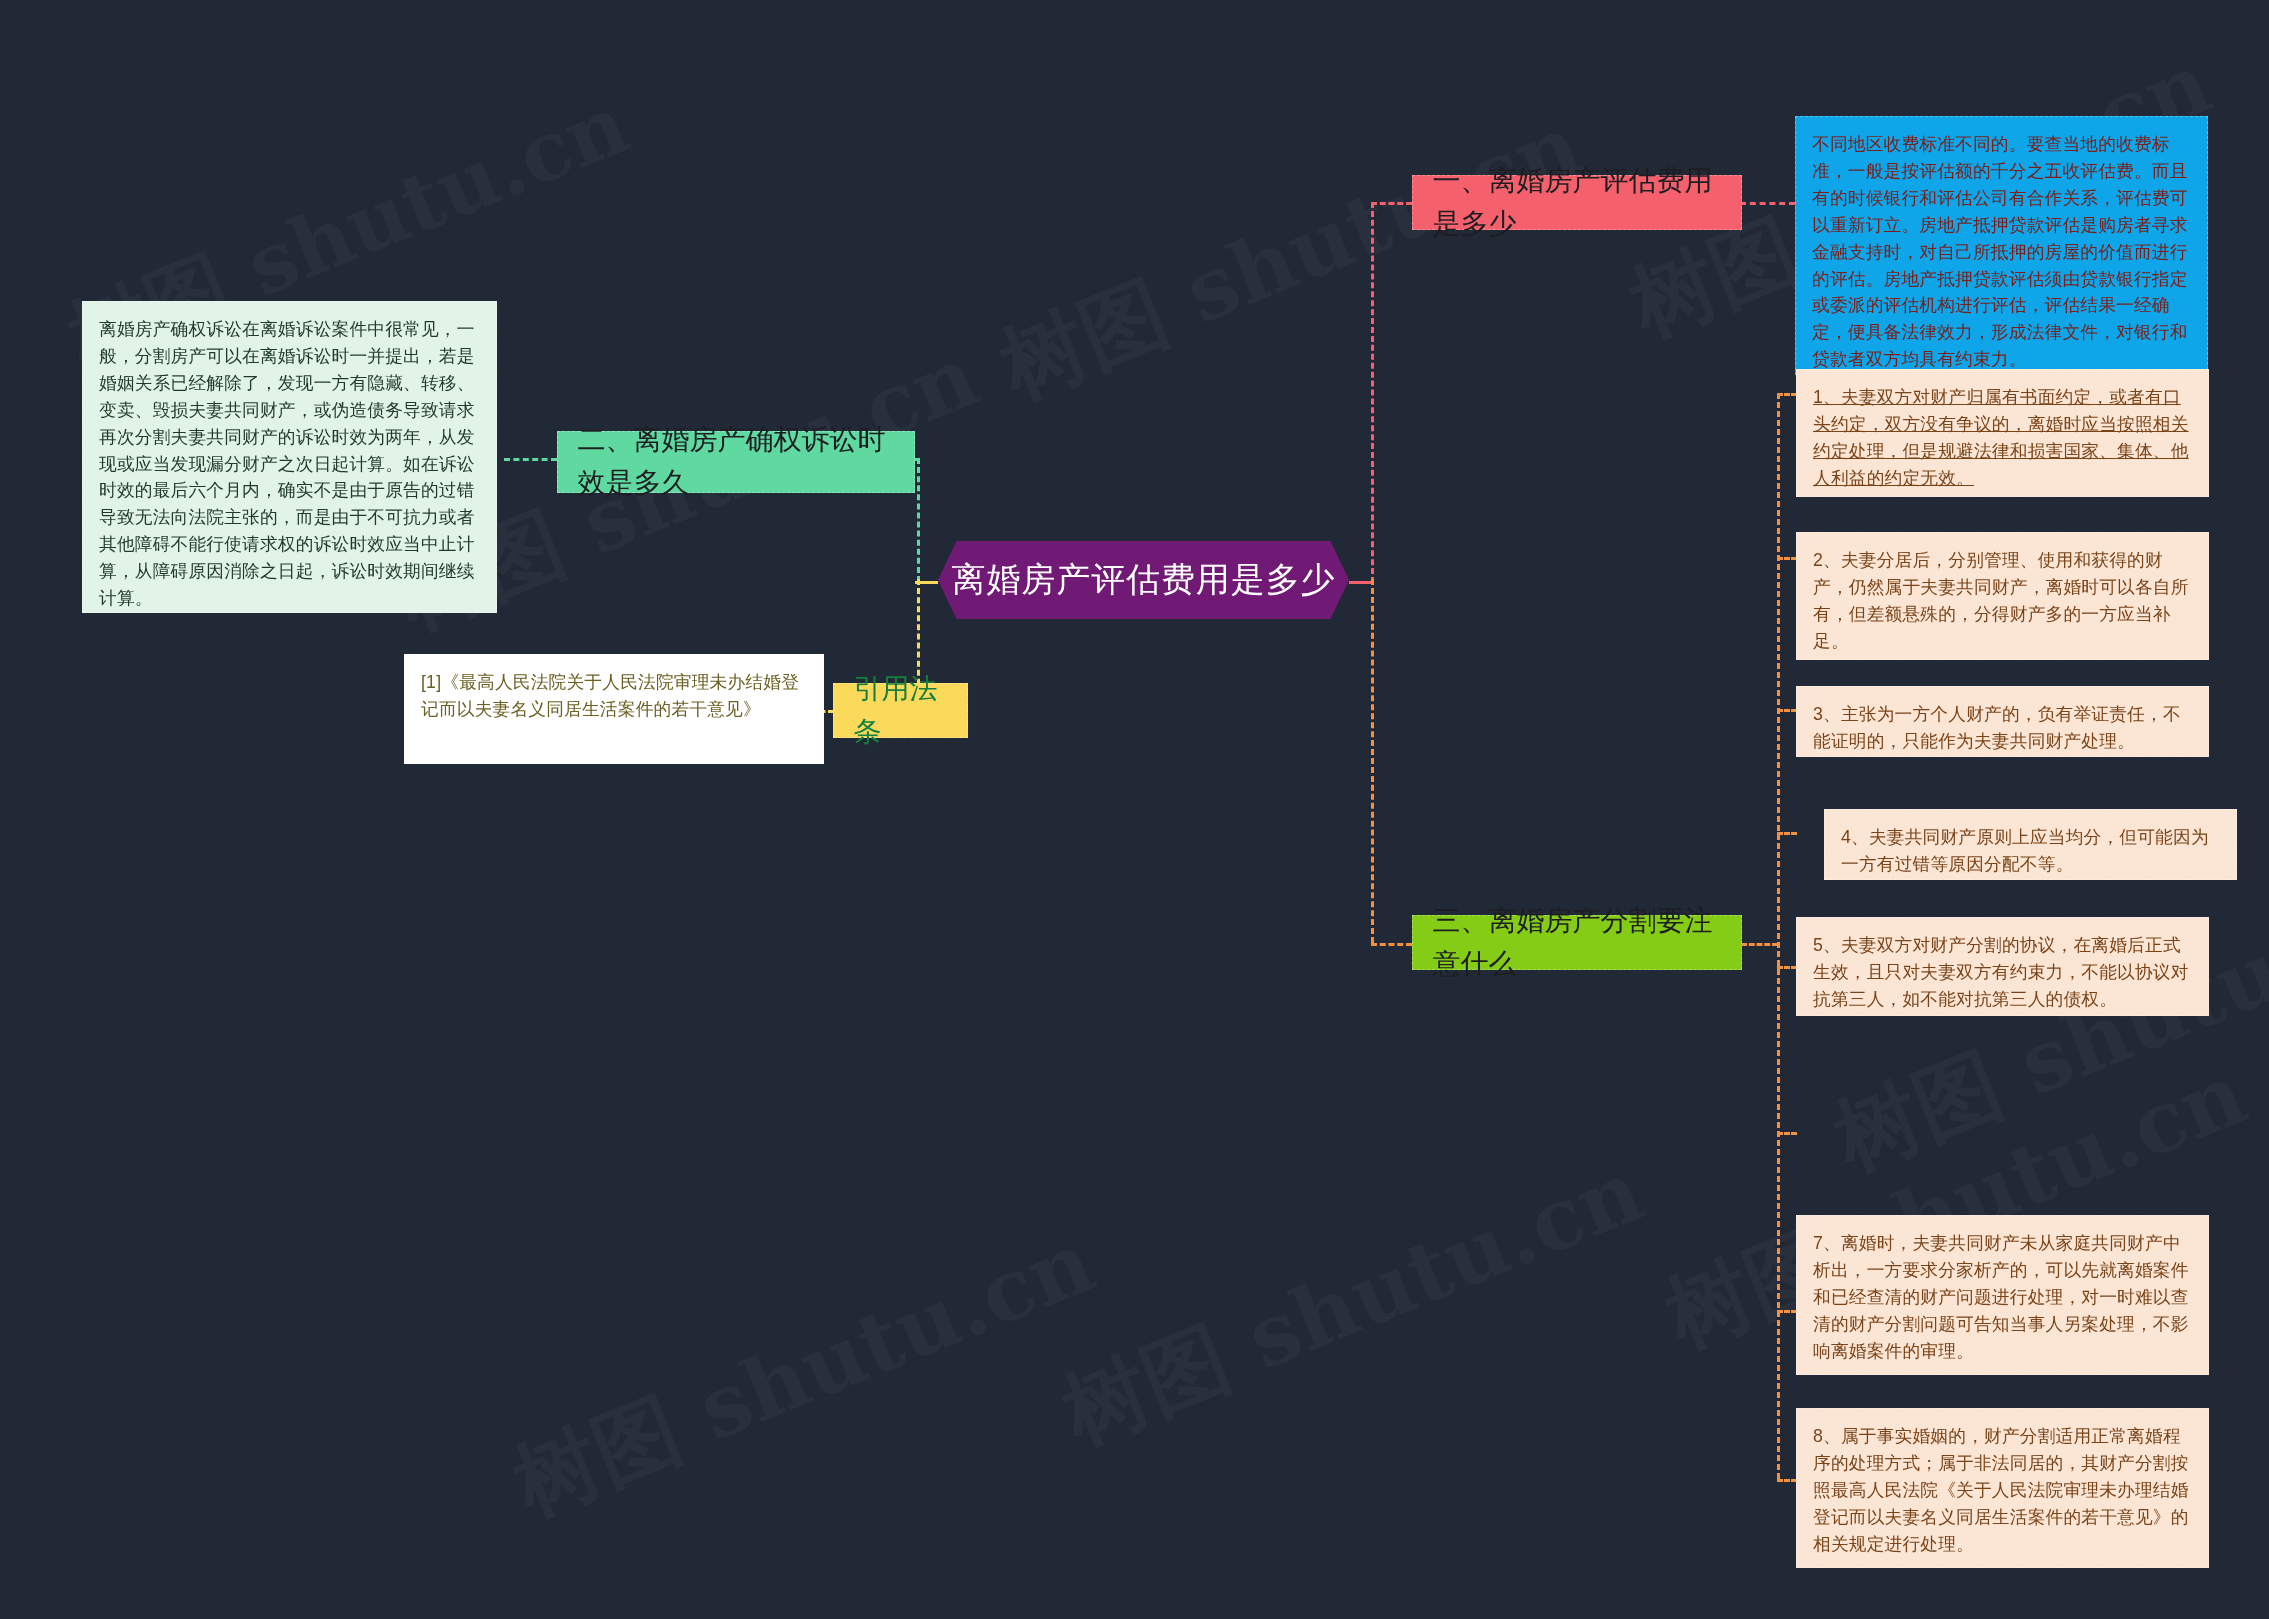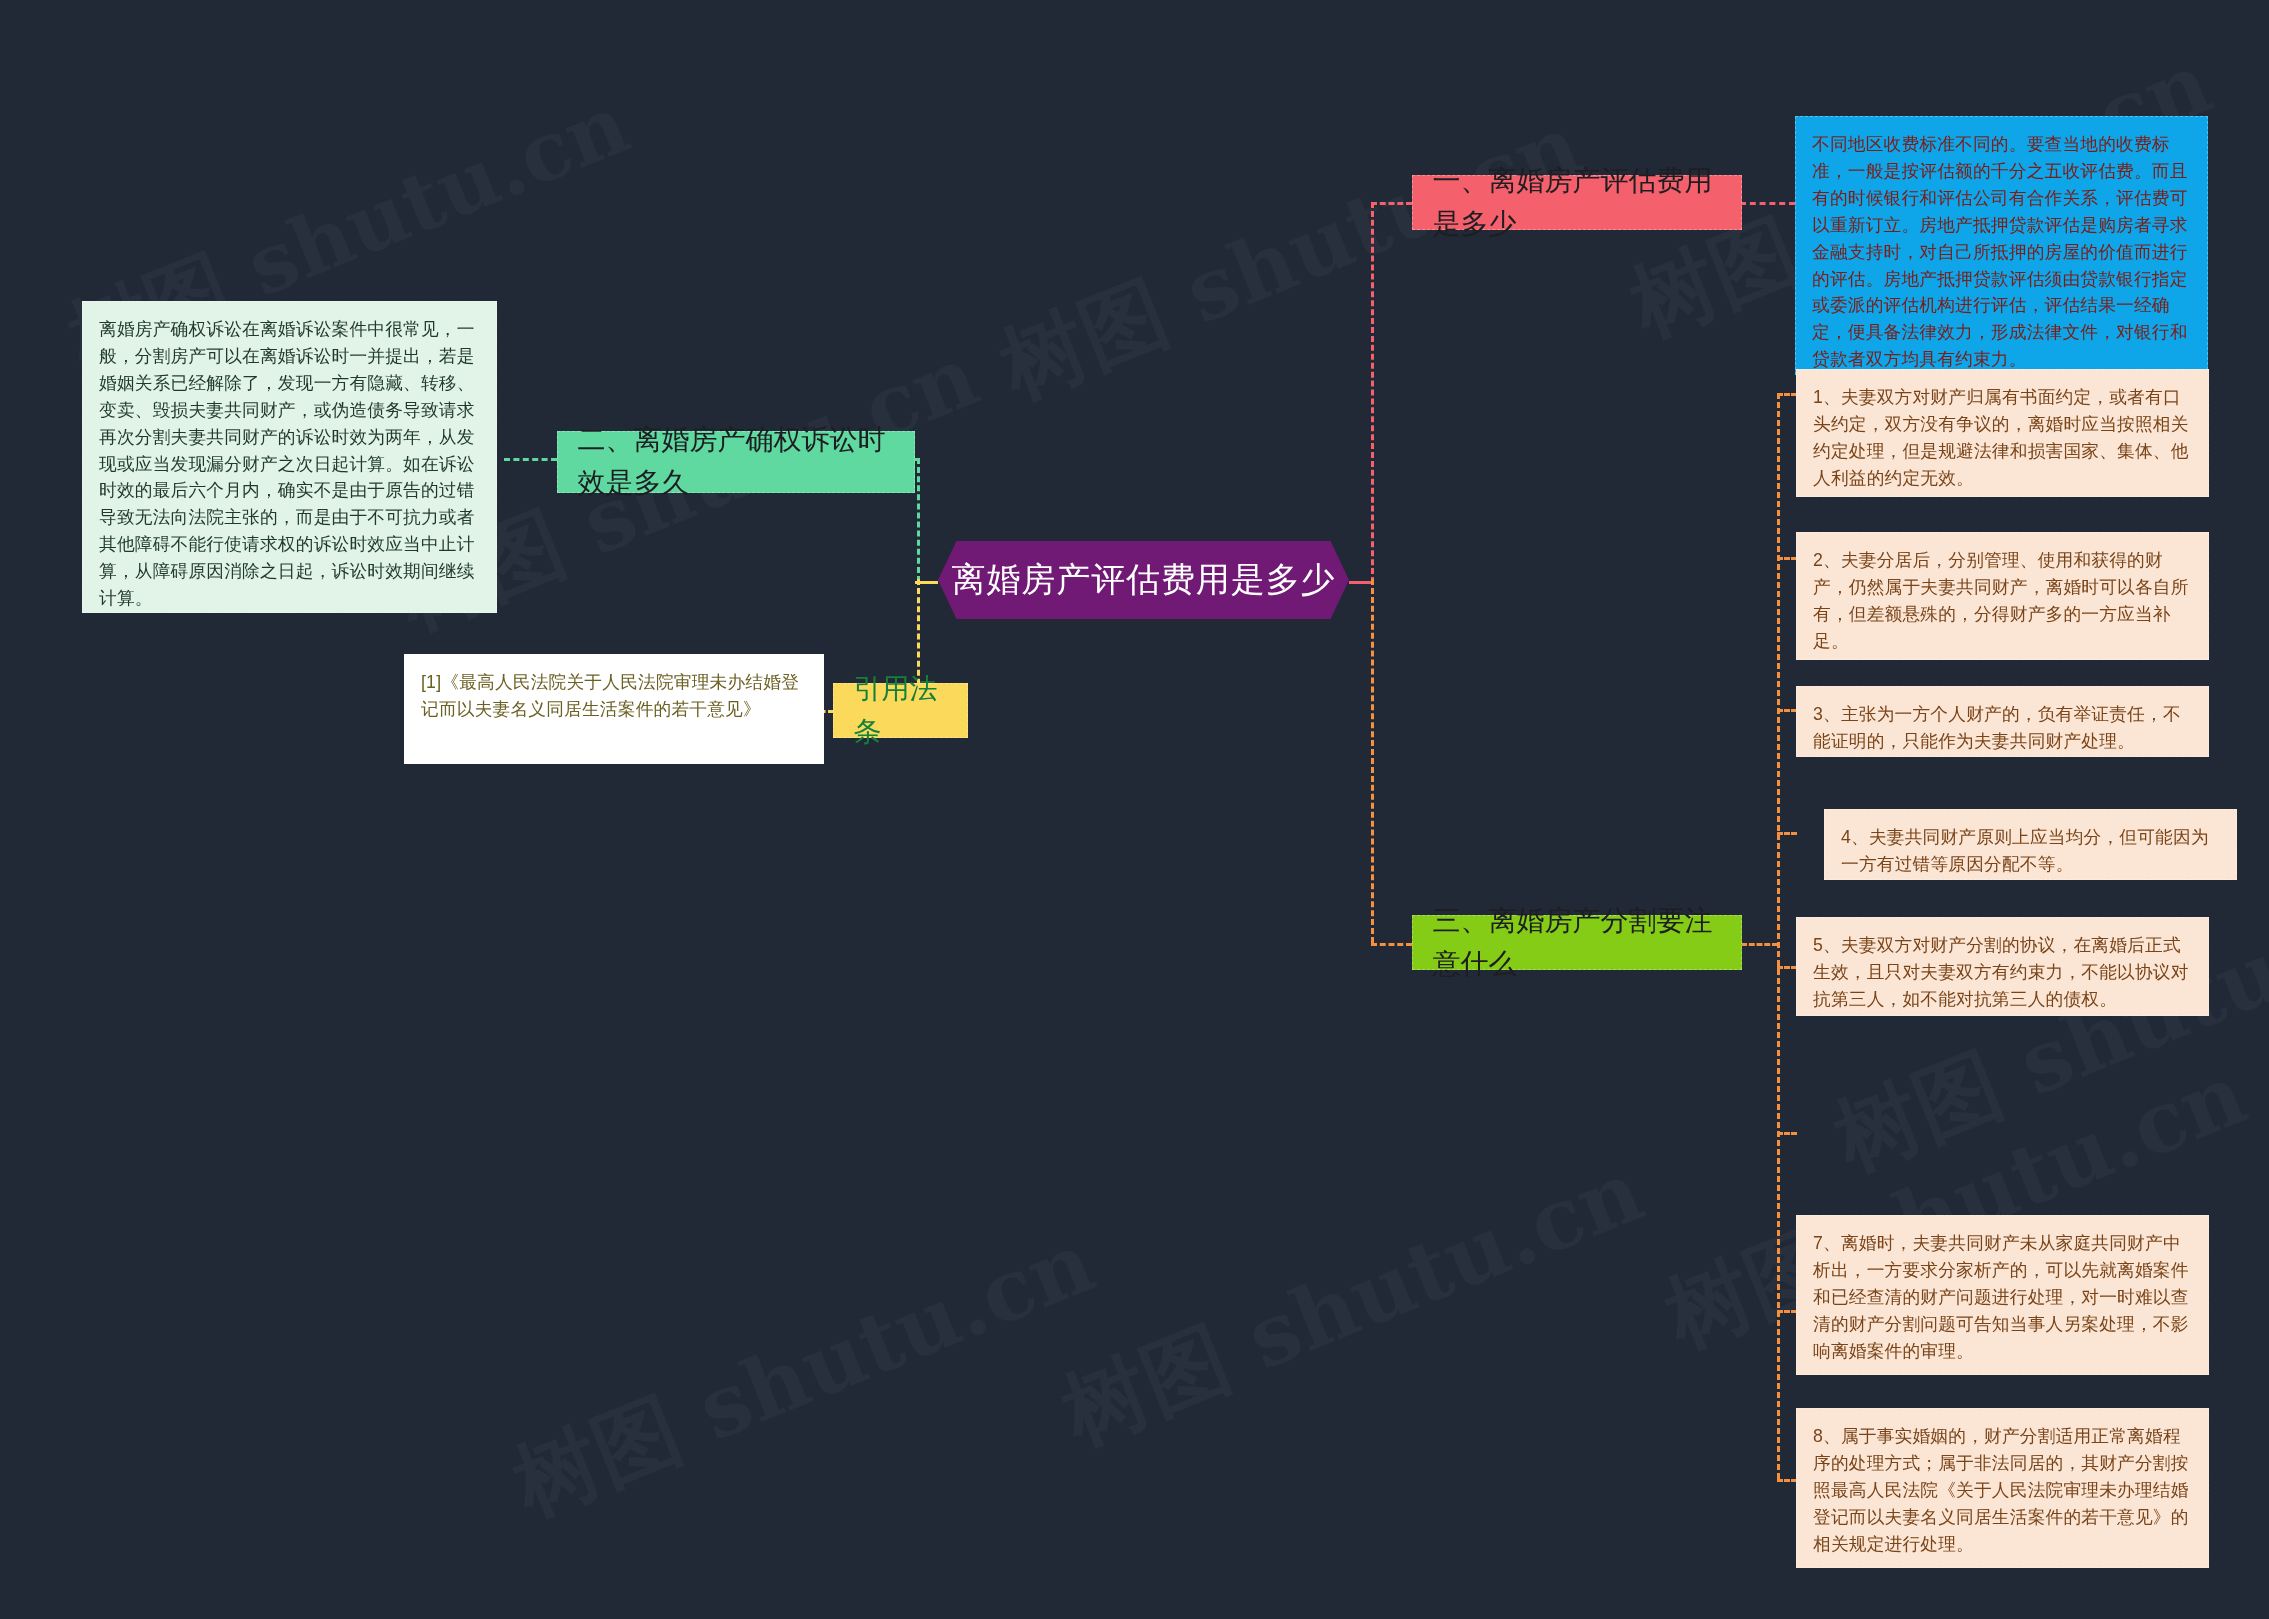--- a/index.html
+++ b/index.html
@@ -129,21 +129,21 @@
   <div class="node topic topic-green" style="left:557px;top:431px;width:358px;height:62px;">二、离婚房产确权诉讼时效是多久</div>
 
   <div class="node topic topic-yellow" style="left:833px;top:683px;width:135px;height:55px;justify-content:center;">引用法条</div>
 
   <div class="node para para-mint" style="left:82px;top:301px;width:415px;height:312px;">离婚房产确权诉讼在离婚诉讼案件中很常见，一般，分割房产可以在离婚诉讼时一并提出，若是婚姻关系已经解除了，发现一方有隐藏、转移、变卖、毁损夫妻共同财产，或伪造债务导致请求再次分割夫妻共同财产的诉讼时效为两年，从发现或应当发现漏分财产之次日起计算。如在诉讼时效的最后六个月内，确实不是由于原告的过错导致无法向法院主张的，而是由于不可抗力或者其他障碍不能行使请求权的诉讼时效应当中止计算，从障碍原因消除之日起，诉讼时效期间继续计算。</div>
 
   <div class="node para para-cream" style="left:360px;top:654px;width:420px;height:110px;">[1]《最高人民法院关于人民法院审理未办结婚登记而以夫妻名义同居生活案件的若干意见》</div>
 
   <div class="node para para-pink" style="left:1795px;top:85px;width:413px;height:259px;">不同地区收费标准不同的。要查当地的收费标准，一般是按评估额的千分之五收评估费。而且有的时候银行和评估公司有合作关系，评估费可以重新订立。房地产抵押贷款评估是购房者寻求金融支持时，对自己所抵押的房屋的价值而进行的评估。房地产抵押贷款评估须由贷款银行指定或委派的评估机构进行评估，评估结果一经确定，便具备法律效力，形成法律文件，对银行和贷款者双方均具有约束力。</div>
 
-  <div class="node para para-peach" style="left:1796px;top:369px;width:413px;height:128px;">1、夫妻双方对财产归属有书面约定，或者有口头约定，双方没有争议的，离婚时应当按照相关约定处理，但是规避法律和损害国家、集体、他人利益的约定无效。</div>
+  <div class="node para para-peach" style="left:1796px;top:369px;width:413px;height:128px;text-decoration:underline;">1、夫妻双方对财产归属有书面约定，或者有口头约定，双方没有争议的，离婚时应当按照相关约定处理，但是规避法律和损害国家、集体、他人利益的约定无效。</div>
 
   <div class="node para para-peach" style="left:1796px;top:532px;width:413px;height:128px;">2、夫妻分居后，分别管理、使用和获得的财产，仍然属于夫妻共同财产，离婚时可以各自所有，但差额悬殊的，分得财产多的一方应当补足。</div>
 
   <div class="node para para-peach" style="left:1796px;top:686px;width:413px;height:71px;">3、主张为一方个人财产的，负有举证责任，不能证明的，只能作为夫妻共同财产处理。</div>
 
   <div class="node para para-peach" style="left:1824px;top:809px;width:413px;height:71px;">4、夫妻共同财产原则上应当均分，但可能因为一方有过错等原因分配不等。</div>
 
   <div class="node para para-peach" style="left:1796px;top:917px;width:413px;height:99px;">5、夫妻双方对财产分割的协议，在离婚后正式生效，且只对夫妻双方有约束力，不能以协议对抗第三人，如不能对抗第三人的债权。</div>
 
 

